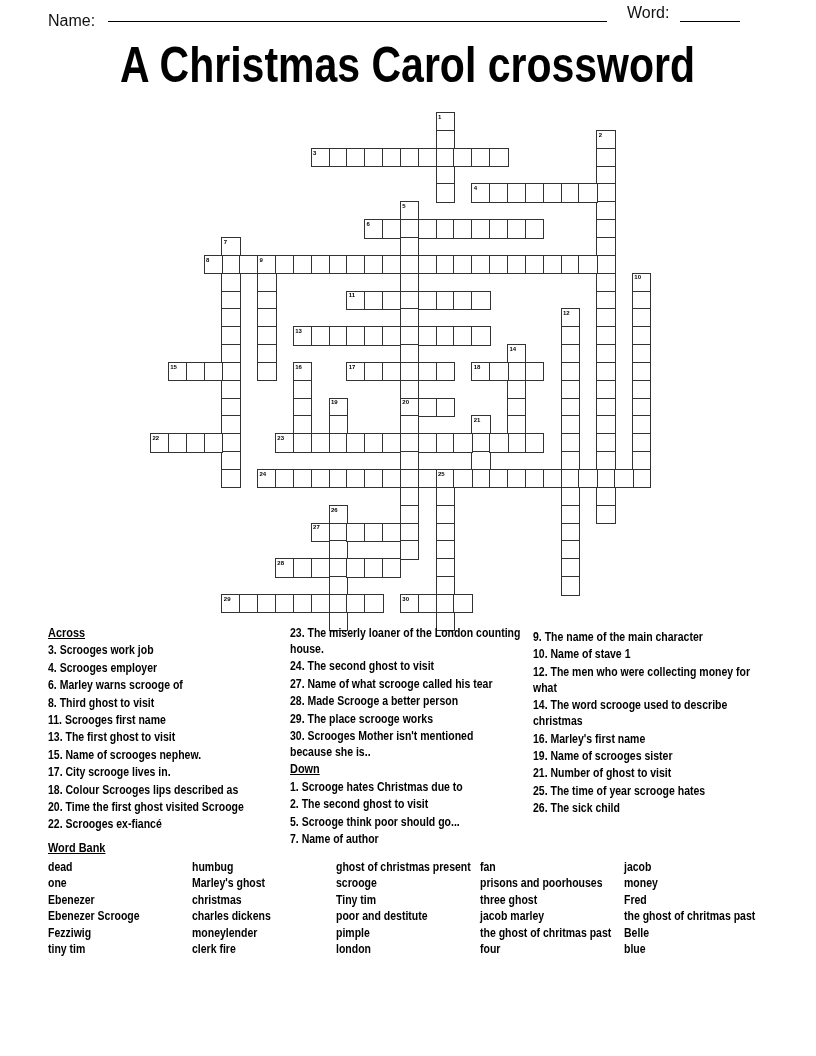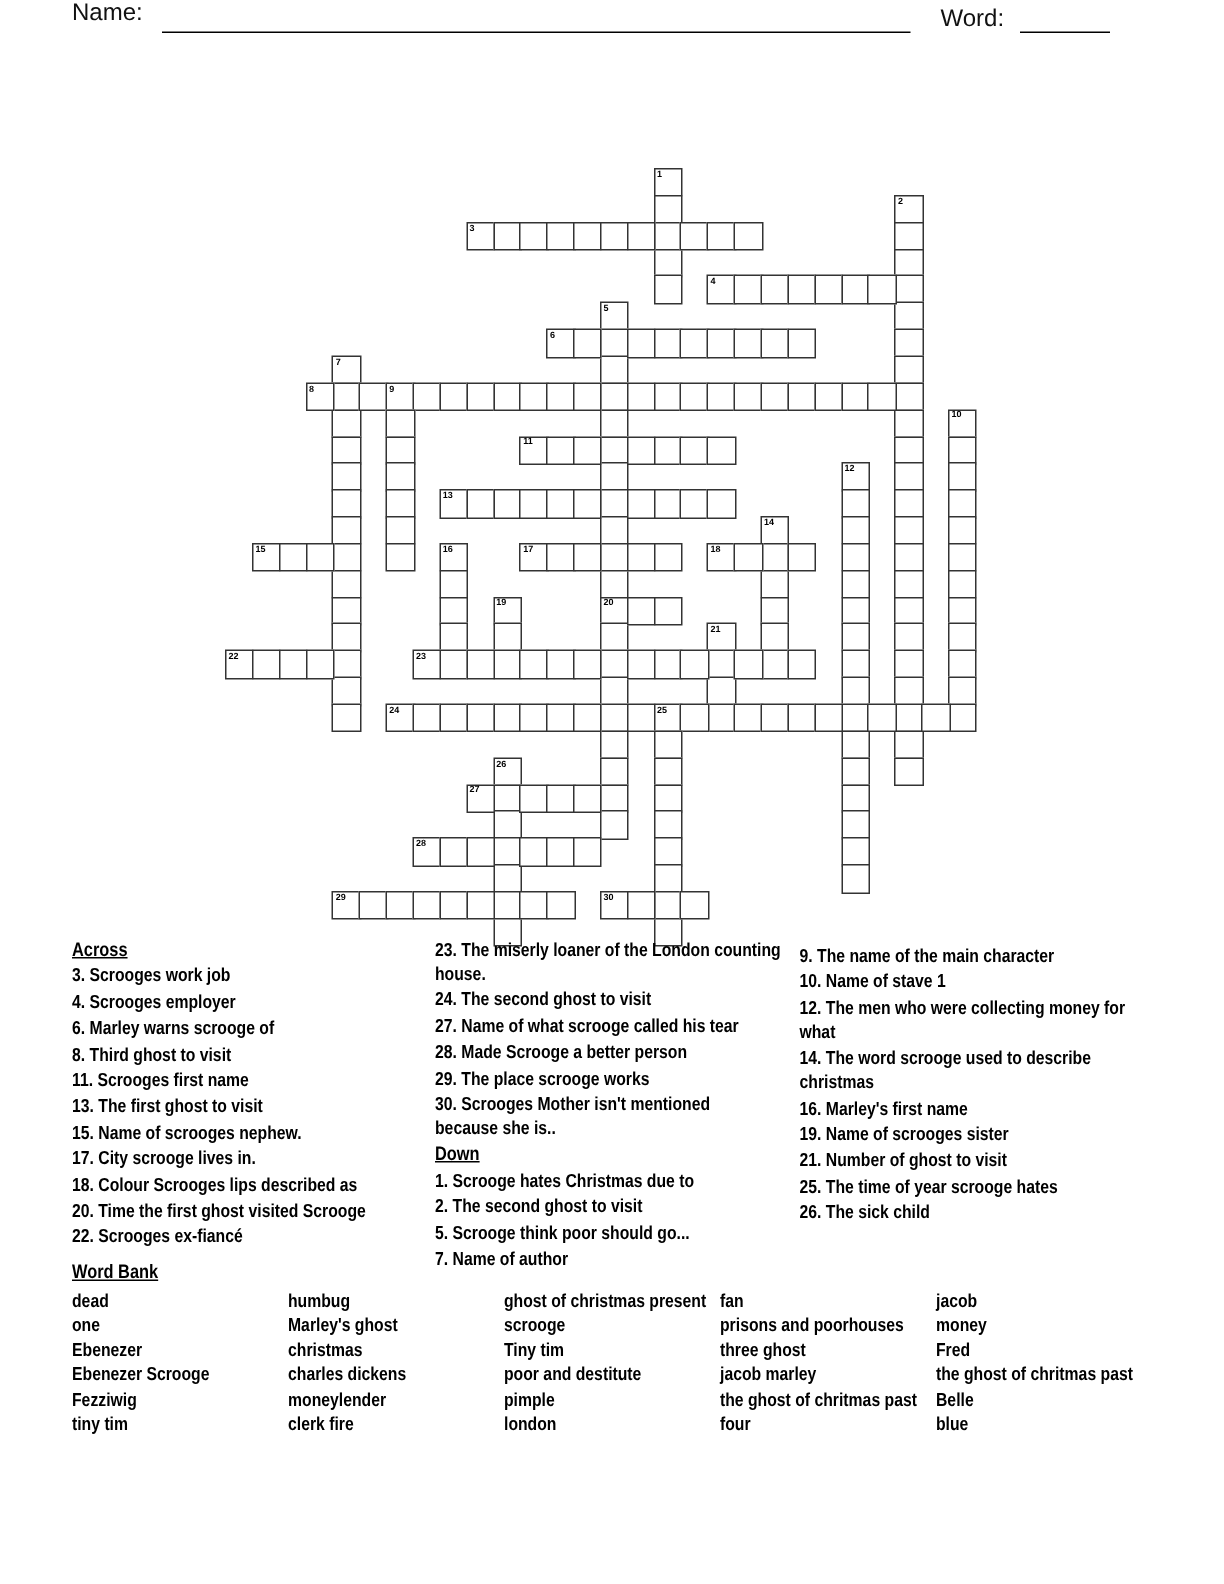--- a/index.html
+++ b/index.html
@@ -39,25 +39,28 @@
     position:absolute;top:859px;width:200px;font-weight:bold;font-size:12.5px;
     transform:scaleX(0.84);transform-origin:0 0;
   }
   .bankitem{line-height:16.4px;white-space:nowrap;}
 </style>
 </head>
 <body>
 
 <div class="page">
 
-  <span class="hdr-label" style="left:48px;top:0;">Name:</span>
+  <span class="hdr-label" style="left:48px;top:12px;">Name:</span>
   <div class="hline" style="left:108px;top:1px;width:499px;"></div>
   <span class="hdr-label" style="left:627px;top:4px;">Word:</span>
   <div class="hline" style="left:680px;top:1px;width:60px;"></div>
 
+  <div class="title-wrap">
+    <span class="title">A Christmas Carol crossword</span>
+  </div>
 
   <div class="grid">
       <div class="cell" style="left: 285.6px; top: 0px; width: 19.45px; height: 19.45px; border-color: rgb(51, 51, 51);"></div>
       <div class="cell" style="left: 285.6px; top: 17.85px; width: 19.45px; height: 19.45px; border-color: rgb(51, 51, 51);"></div>
       <div class="cell" style="left: 285.6px; top: 35.7px; width: 19.45px; height: 19.45px; border-color: rgb(51, 51, 51);"></div>
       <div class="cell" style="left: 285.6px; top: 53.55px; width: 19.45px; height: 19.45px; border-color: rgb(51, 51, 51);"></div>
       <div class="cell" style="left: 285.6px; top: 71.4px; width: 19.45px; height: 19.45px; border-color: rgb(51, 51, 51);"></div>
       <div class="cellnum" style="left: 288px; top: 1.8px;">1</div>
       <div class="cell" style="left: 446.25px; top: 17.85px; width: 19.45px; height: 19.45px; border-color: rgb(51, 51, 51);"></div>
       <div class="cell" style="left: 446.25px; top: 35.7px; width: 19.45px; height: 19.45px; border-color: rgb(51, 51, 51);"></div>

